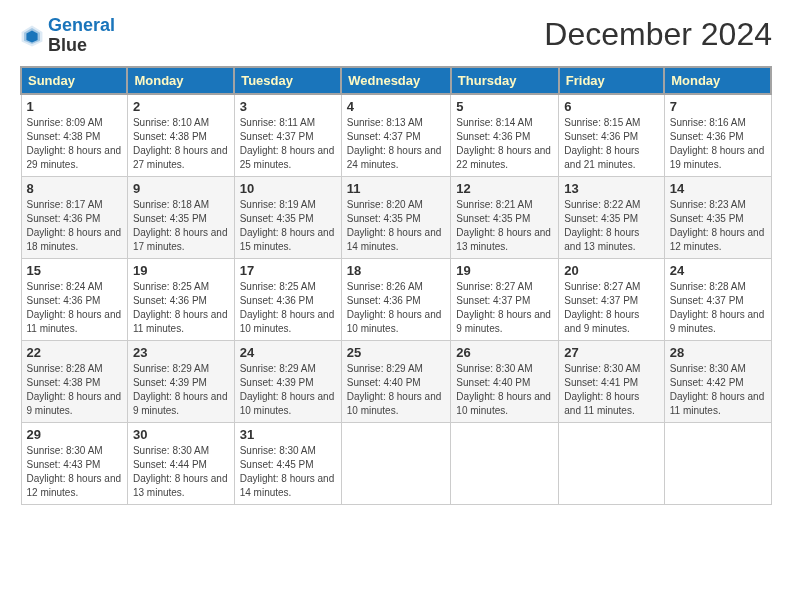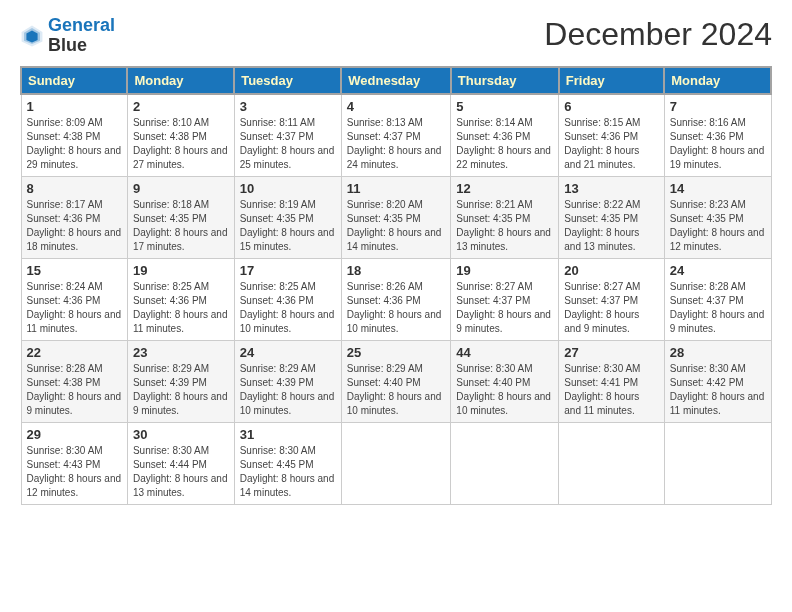--- a/index.html
+++ b/index.html
@@ -228,21 +228,21 @@
           </td>
           <td>
             <span class="day-number">24</span>
             <div class="day-content">Sunrise: 8:29 AM<br>Sunset: 4:39 PM<br>Daylight: 8 hours and 10 minutes.</div>
           </td>
           <td>
             <span class="day-number">25</span>
             <div class="day-content">Sunrise: 8:29 AM<br>Sunset: 4:40 PM<br>Daylight: 8 hours and 10 minutes.</div>
           </td>
           <td>
-            <span class="day-number">44</span>
+            <span class="day-number">26</span>
             <div class="day-content">Sunrise: 8:30 AM<br>Sunset: 4:40 PM<br>Daylight: 8 hours and 10 minutes.</div>
           </td>
           <td>
             <span class="day-number">27</span>
             <div class="day-content">Sunrise: 8:30 AM<br>Sunset: 4:41 PM<br>Daylight: 8 hours and 11 minutes.</div>
           </td>
           <td>
             <span class="day-number">28</span>
             <div class="day-content">Sunrise: 8:30 AM<br>Sunset: 4:42 PM<br>Daylight: 8 hours and 11 minutes.</div>
           </td>

